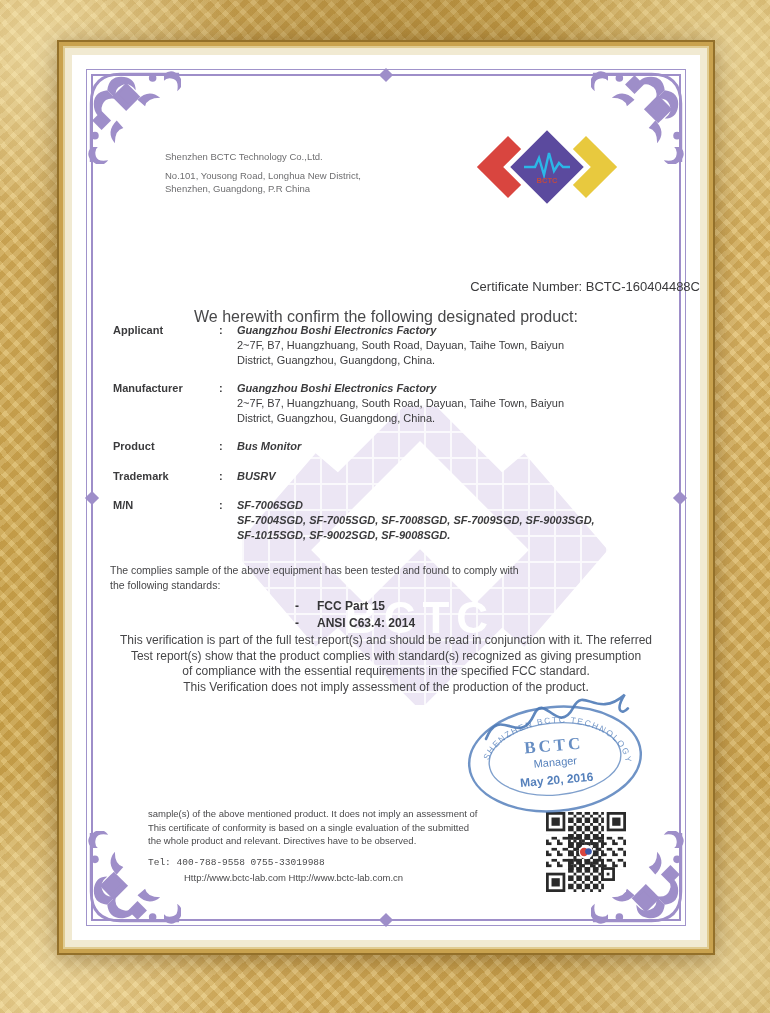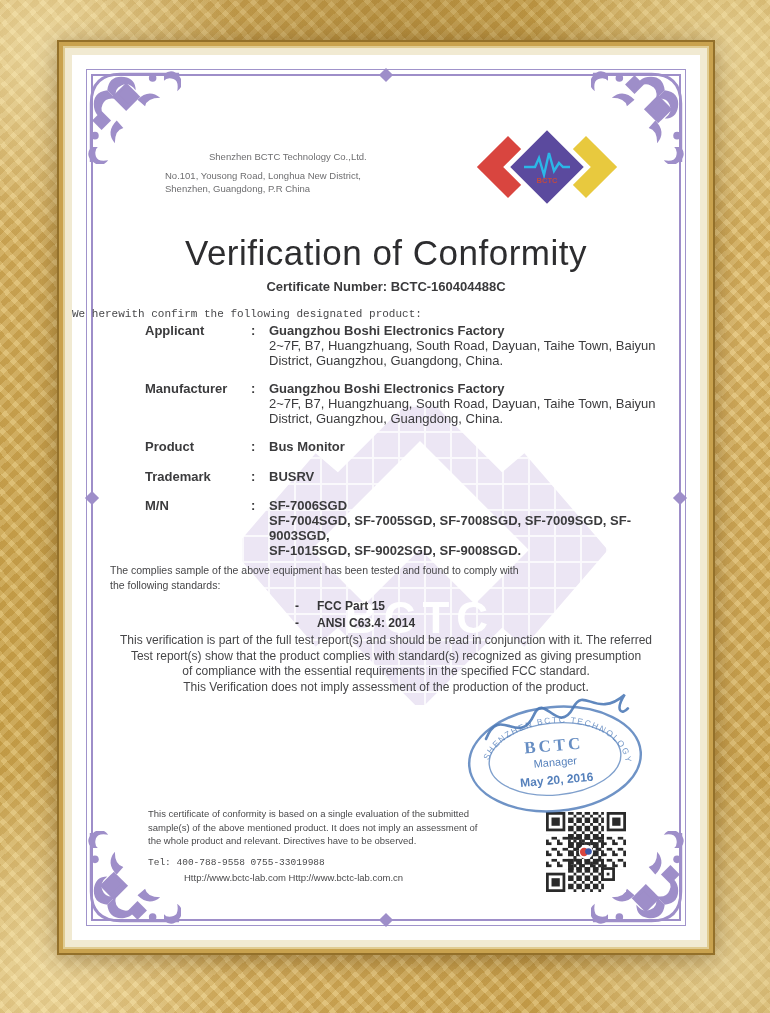--- a/index.html
+++ b/index.html
@@ -26,30 +26,30 @@
   .corner.tl{top:5px;left:5px;} .corner.tr{top:5px;right:5px;transform:rotate(90deg);}
   .corner.br{bottom:5px;right:5px;transform:rotate(180deg);} .corner.bl{bottom:5px;left:5px;transform:rotate(270deg);}
   .edge-orn{position:absolute;width:10px;height:10px;background:#9e8ec9;transform:rotate(45deg);}
   .edge-orn.top{top:15px;left:50%;margin-left:-5px;} .edge-orn.bottom{bottom:15px;left:50%;margin-left:-5px;}
   .edge-orn.left{left:15px;top:50%;margin-top:-5px;} .edge-orn.right{right:15px;top:50%;margin-top:-5px;}
   
   .watermark{position:absolute;left:170px;top:350px;z-index:0;pointer-events:none;}
   
   .content{position:absolute;inset:0;z-index:2;color:#3b3b3d;}
   .issuer{position:absolute;left:93px;top:95px;font-size:9.5px;color:#6e6e70;line-height:13px;}
-  .issuer .iname{margin-bottom:6px;margin-left:44px;}
+  .issuer .iname{margin-bottom:6px;}
   .logo{position:absolute;left:400px;top:72px;}
   .title{position:absolute;left:0;right:0;top:178px;text-align:center;font-size:35px;
     color:#2d2d2f;letter-spacing:.5px;}
-  .certnum{position:absolute;left:0;right:0;top:224px;text-align:center;font-size:13px;font-weight:bold;color:#3a3a3c;}
-  .confirm{position:absolute;left:0;right:0;top:253px;font-size:11px;color:#48484a;font-family:Liberation Mono, monospace;}
-  .fields{position:absolute;left:41px;right:30px;top:268px;font-size:13px;line-height:15px;margin-left:32px;}
+  .certnum{position:absolute;left:0;right:0;top:224px;text-align:right;font-size:13px;font-weight:normal;color:#3a3a3c;}
+  .confirm{position:absolute;left:0;right:0;top:253px;text-align:center;font-size:16px;color:#48484a;}
+  .fields{position:absolute;left:41px;right:30px;top:268px;font-size:11px;line-height:15px;}
   .frow{display:grid;grid-template-columns:106px 18px 1fr;margin-bottom:13px;}
   .flabel{font-weight:bold;} .fcolon{font-weight:bold;}
-  .bold{font-weight:bold;}
+  .bold{font-weight:bold;font-style:italic;}
   .compliance{position:absolute;left:38px;right:38px;top:508px;font-size:10.5px;line-height:15px;color:#464648;}
   .standards{margin-top:5px;}
   .std-row{display:flex;padding-left:185px;font-size:12px;font-weight:bold;color:#353537;line-height:17px;}
   .std-bullet{width:22px;}
   .verify{position:absolute;left:38px;right:38px;top:578px;text-align:center;font-size:12px;line-height:15.5px;color:#464648;}
   .stamp{position:absolute;left:388px;top:636px;transform:rotate(-5deg);z-index:3;opacity:.92;}
   .footer{position:absolute;left:76px;right:26px;top:752px;display:flex;z-index:2;}
   .footer-text{width:420px;font-size:9.5px;line-height:13.5px;color:#4a4a4c;}
   .footer-tel{margin-top:8px;font-family:Liberation Mono, monospace;} .footer-urls{margin-top:2px;padding-left:36px;}
   .qr{position:absolute;left:474px;top:757px;}
@@ -165,21 +165,20 @@
 
       <svg class="logo" width="150" height="95" viewBox="0 0 150 95">
         <rect x="14" y="18" width="44" height="44" transform="rotate(45 36 40)" fill="#d9453f"></rect>
         <rect x="92" y="18" width="44" height="44" transform="rotate(45 114 40)" fill="#e8c93e"></rect>
         <rect x="44" y="9" width="62" height="62" transform="rotate(45 75 40)" fill="#ffffff"></rect>
         <rect x="49" y="14" width="52" height="52" transform="rotate(45 75 40)" fill="#5b4a9e"></rect>
         <polyline points="52,40 63,40 67,31 72,48 77,26 82,44 87,36 91,40 98,40" fill="none" stroke="#2bb7e8" stroke-width="2.4"></polyline>
         <text x="75" y="56" text-anchor="middle" font-size="7.5" font-weight="bold" fill="#c24a40">BCTC</text>
       </svg>
 
-      <div class="title">Verification of Conformity</div>
       <div class="certnum">
         <span>Certificate Number:</span>
         <span>BCTC-160404488C</span>
       </div>
       <div class="confirm">We herewith confirm the following designated product:</div>
 
       <div class="fields">
         <div class="frow">
           <div class="flabel">Applicant</div>
           <div class="fcolon">:</div>
@@ -254,22 +253,22 @@
           </text>
           <text x="95" y="60" text-anchor="middle" font-size="17" font-family="Liberation Serif, serif" font-weight="bold" letter-spacing="3" fill="#4776b6" opacity=".9">BCTC</text>
           <text x="95" y="75" text-anchor="middle" font-size="11" fill="#4776b6">Manager</text>
           <text x="95" y="93" text-anchor="middle" font-size="12" font-weight="bold" fill="#4776b6">May 20, 2016</text>
           <path d="M28 42 C45 8 60 54 78 22 C90 0 100 46 118 18 C130 -2 140 32 170 10 C158 26 166 30 172 24" fill="none" stroke="#3f6fb0" stroke-width="2.6" opacity=".9" stroke-linecap="round"></path>
         </svg>
       </div>
 
       <div class="footer">
         <div class="footer-text">
+          <div>sample(s) of the above mentioned product. It does not imply an assessment of</div>
           <div>This certificate of conformity is based on a single evaluation of the submitted</div>
-          <div>sample(s) of the above mentioned product. It does not imply an assessment of</div>
           <div>the whole product and relevant. Directives have to be observed.</div>
           <div class="footer-tel">Tel: 400-788-9558  0755-33019988</div>
           <div class="footer-urls">Http://www.bctc-lab.com    Http://www.bctc-lab.com.cn</div>
         </div>
       </div>
 
       <svg class="qr" width="80" height="80" viewBox="0 0 29 29">
         <defs>
           <pattern id="qd" width="3" height="3" patternUnits="userSpaceOnUse">
             <rect x="0" y="0" width="1" height="1" fill="#2a2a2a"></rect>

